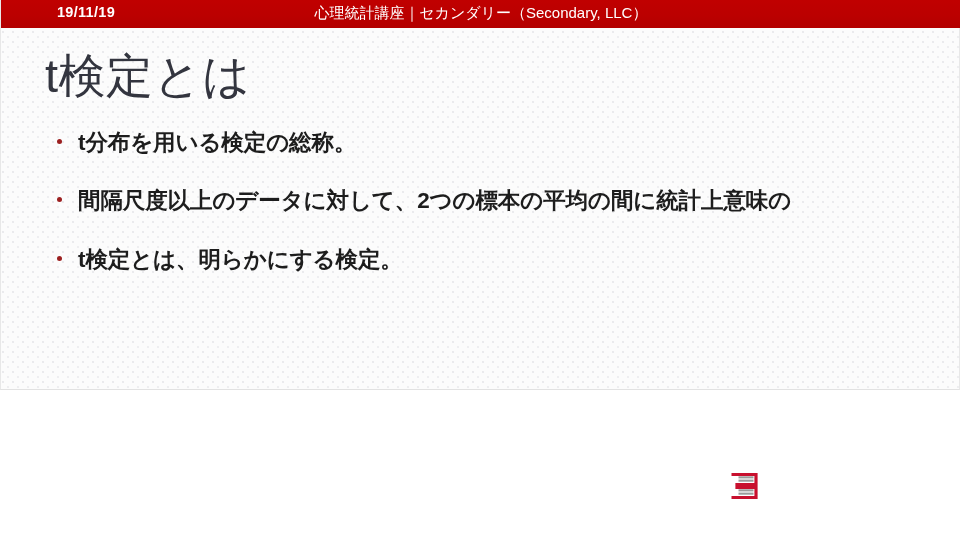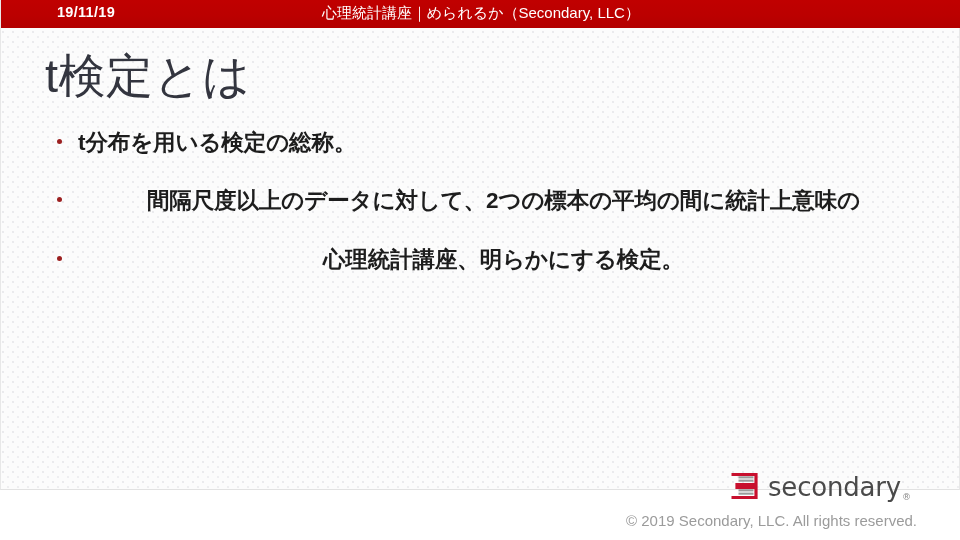--- a/index.html
+++ b/index.html
@@ -9,21 +9,21 @@
   body {
     width: 960px;
     height: 540px;
     overflow: hidden;
     font-family: "Liberation Sans", "DejaVu Sans", sans-serif;
     background: #ffffff;
   }
   .slide {
     position: relative;
     width: 960px;
-    height: 490px;
+    height: 390px;
     background-color: #fcfcfc;
     background-image:
       radial-gradient(circle at 2px 2px, rgba(170,170,185,0.22) 0.9px, rgba(255,255,255,0) 1.3px),
       radial-gradient(circle at 7px 7px, rgba(170,170,185,0.16) 0.9px, rgba(255,255,255,0) 1.3px);
     background-size: 10px 10px, 10px 10px;
     box-sizing: border-box;
     border-left: 1px solid #e8e8e8;
     border-right: 1px solid #e8e8e8;
     border-bottom: 1px solid #e2e2e2;
   }
@@ -81,21 +81,20 @@
   .bullet {
     position: relative;
     padding-left: 29px;
     color: #1d1d1d;
     font-size: 22.5px;
     line-height: 1.48;
     letter-spacing: -0.1px;
   }
   .bullet + .bullet {
     margin-top: 25px;
-    text-align: center;
   }
   .bullet-marker {
     position: absolute;
     left: 8px;
     top: 13px;
     width: 5px;
     height: 5px;
     border-radius: 50%;
     background: #9c2020;
   }
@@ -147,51 +146,49 @@
     white-space: nowrap;
   }
 </style>
 </head>
 <body>
 
 <div class="slide">
 
   <div class="header-bar">
     <div class="header-date">19/11/19</div>
-    <div class="header-title">心理統計講座｜められるか（Secondary, LLC）</div>
+    <div class="header-title">心理統計講座｜セカンダリー（Secondary, LLC）</div>
   </div>
 
   <div class="slide-title">t検定とは</div>
 
   <div class="body">
 
     <div class="bullet">
       <span class="bullet-marker"></span>
       <span class="bullet-line">t分布を用いる検定の総称。</span>
     </div>
 
     <div class="bullet">
       <span class="bullet-marker"></span>
       <span class="bullet-line">間隔尺度以上のデータに対して、2つの標本の平均の間に統計上意味の</span>
     </div>
 
     <div class="bullet">
       <span class="bullet-marker"></span>
-      <span class="bullet-line">心理統計講座、明らかにする検定。</span>
+      <span class="bullet-line">t検定とは、明らかにする検定。</span>
     </div>
 
 
   </div>
 
   <div class="logo">
     <svg class="logo-mark" viewBox="0 0 34 32">
       <path d="M4.5 4.5 L29 4.5 L29 14.5 L10 14.5 L10 17.5 L29 17.5 L29 27.5 L4.5 27.5" fill="none" stroke="#c8102e" stroke-width="3.2" stroke-linejoin="miter"></path>
       <rect x="11.5" y="6.3" width="15" height="2.1" fill="#9b9b9b"></rect>
       <rect x="11.5" y="9.6" width="15" height="2.1" fill="#9b9b9b"></rect>
       <rect x="11.5" y="19.3" width="15" height="2.1" fill="#9b9b9b"></rect>
       <rect x="11.5" y="22.6" width="15" height="2.1" fill="#9b9b9b"></rect>
     </svg>
-    <span class="logo-wordmark"><span>secondary</span><span class="logo-reg">®</span></span>
   </div>
 
-  <div class="footer-copyright">© 2019 Secondary, LLC. All rights reserved.</div>
 
 </div>
 
 </body></html>

